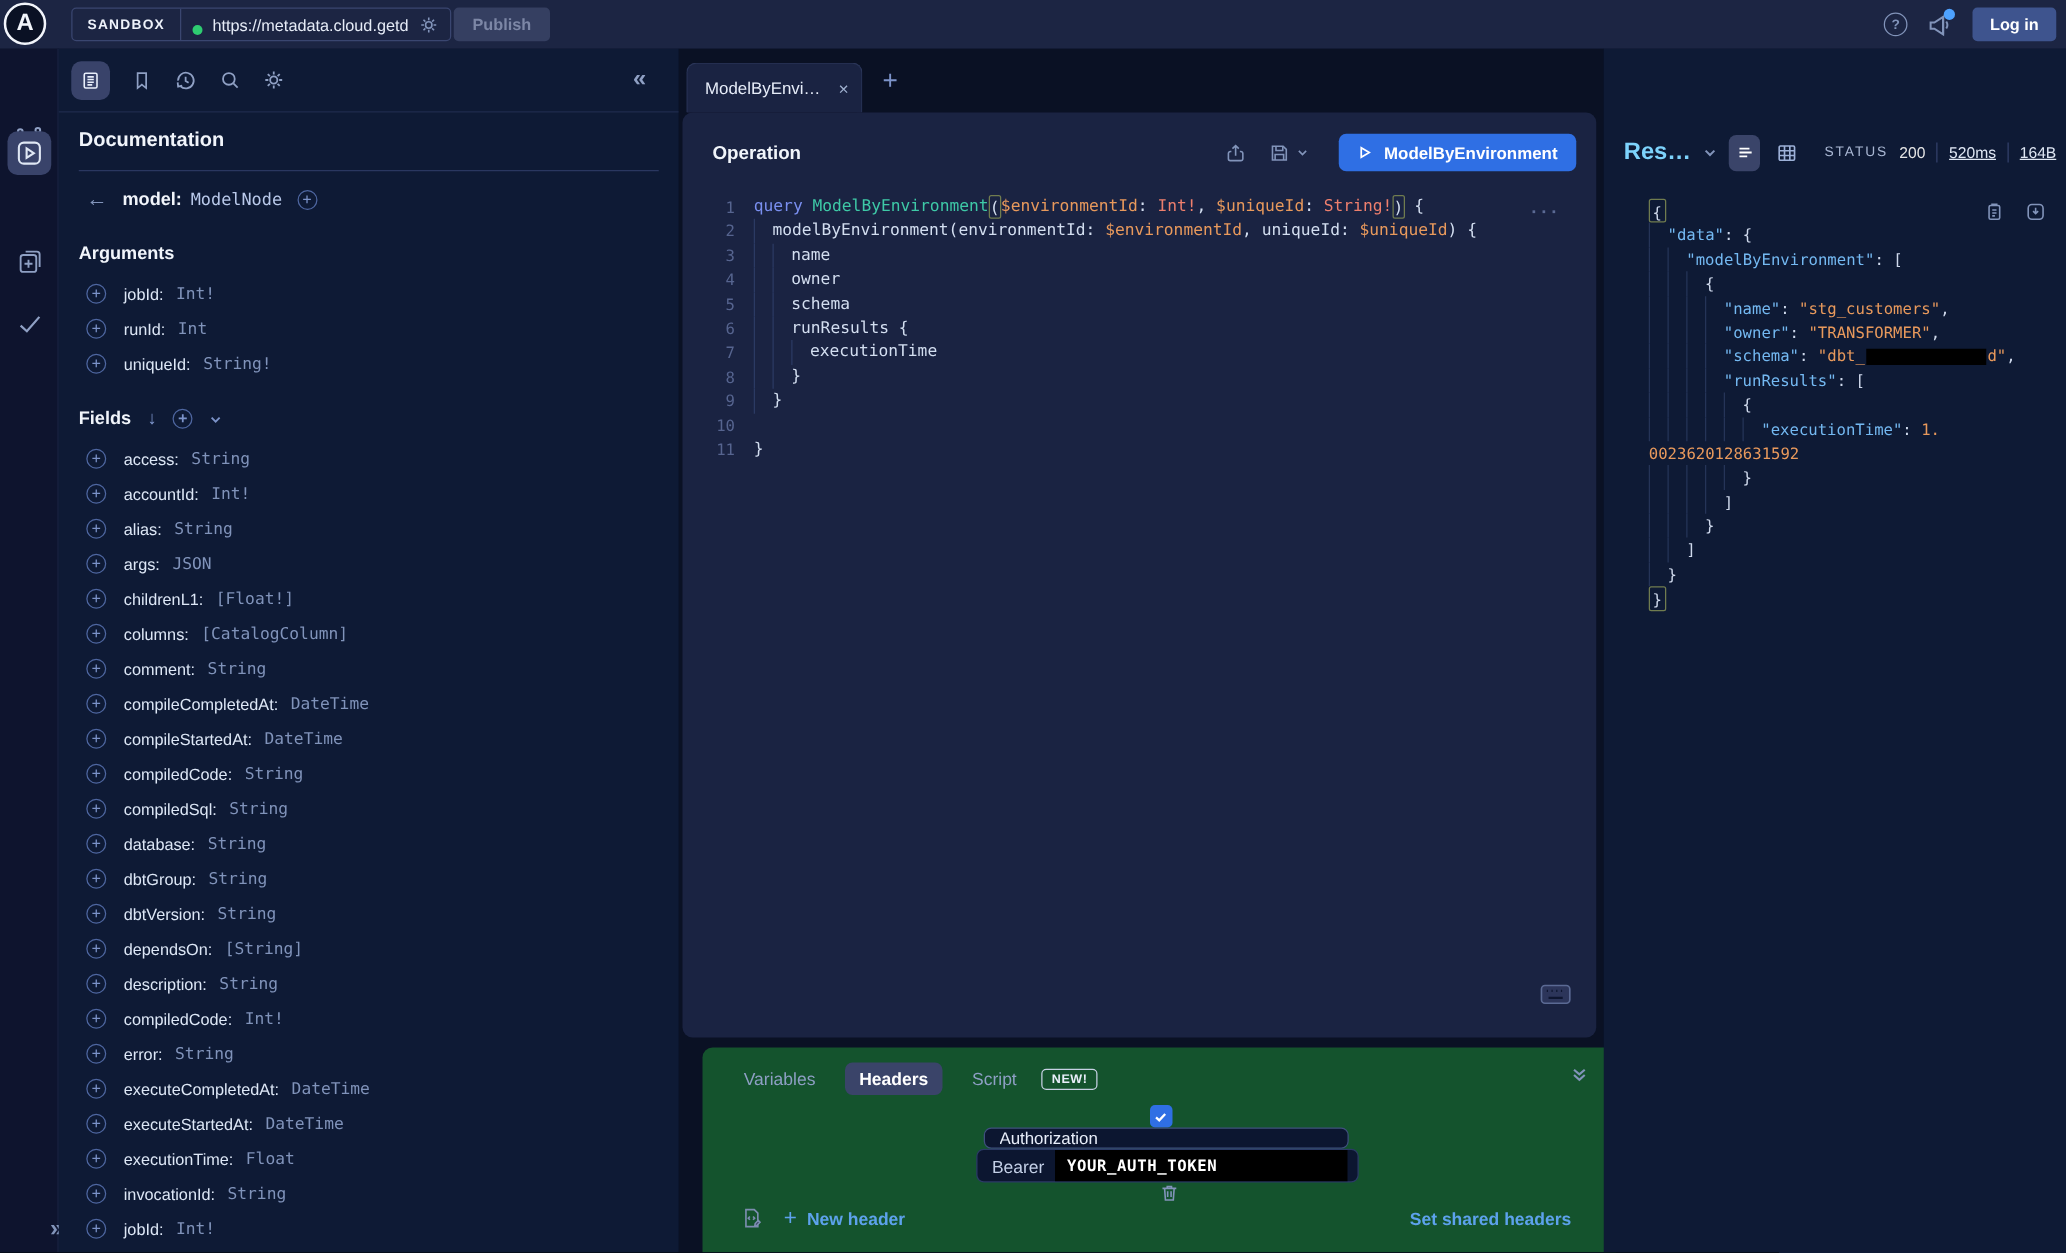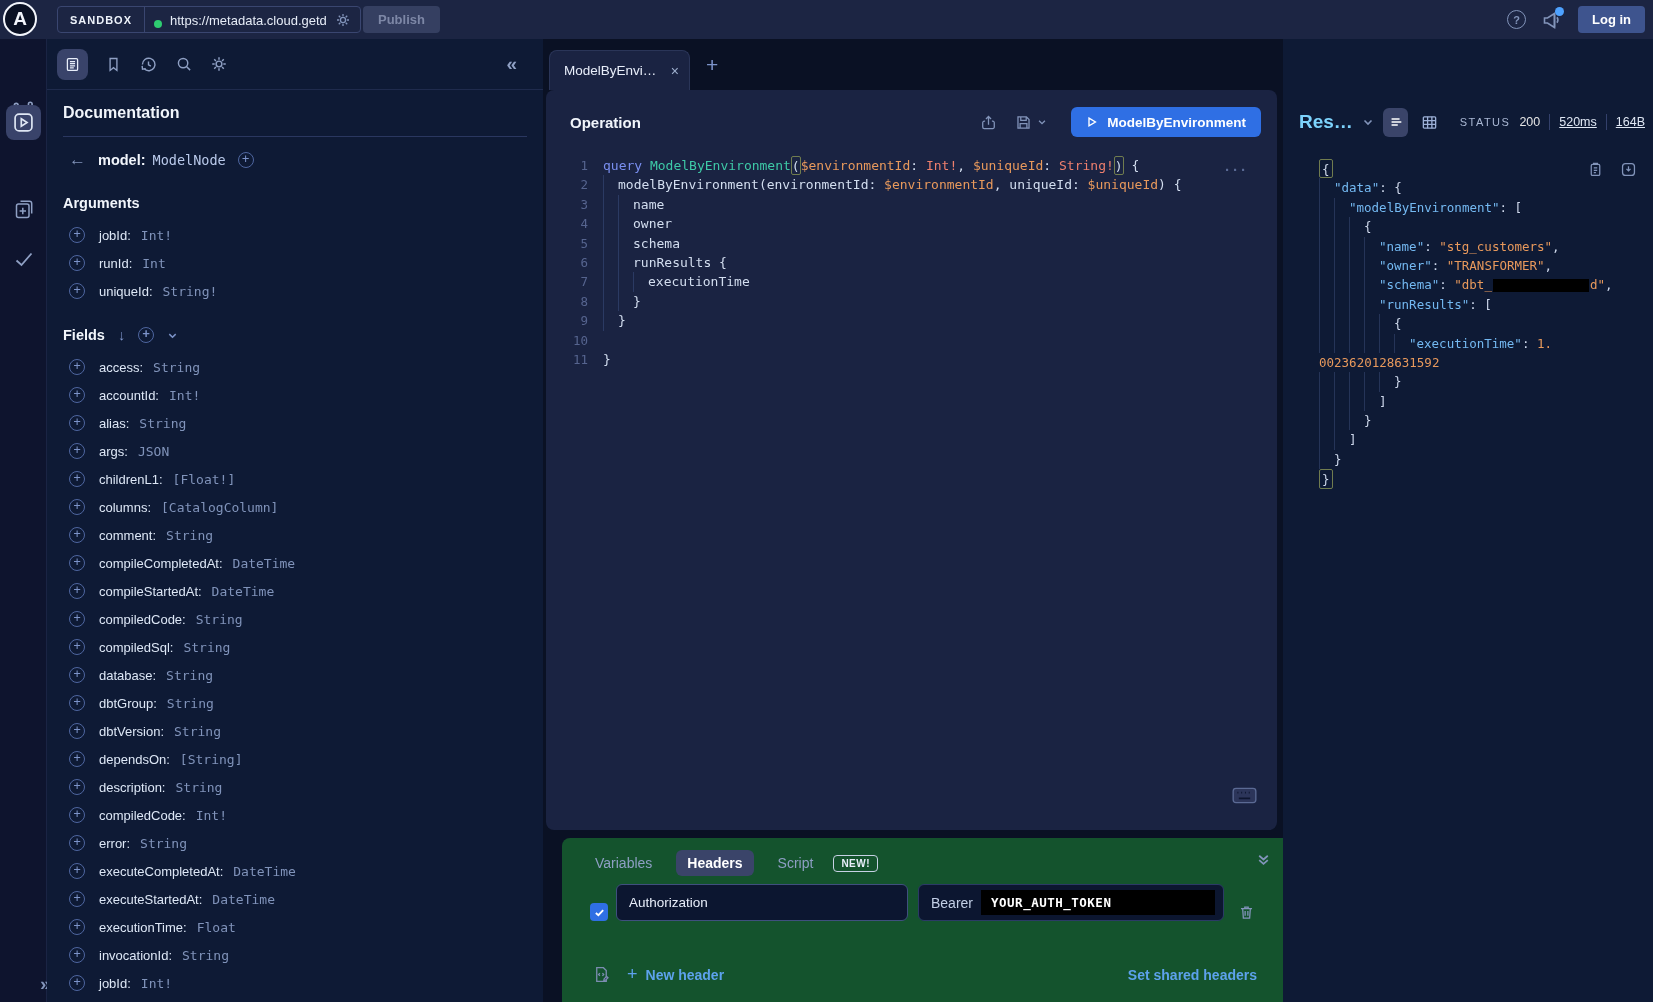--- a/index.html
+++ b/index.html
@@ -69,21 +69,21 @@
   .tk-bx { color:#d3def0; border:1px solid #707c4f; border-radius:2px; }
   .more-dots { position:absolute; right:28px; top:71px; color:#5b6a94; font-size:15px; font-weight:bold; letter-spacing:3px; }
   .kbd { position:absolute; right:20px; bottom:26px; color:#5b6a94; }
 
   .io-card { position:absolute; left:3px; top:799px; width:731px; height:164px; background:#14532d; border-radius:8px 8px 0 0;margin-left:16px; }
   .io-tabs { position:absolute; left:22px; top:10px; height:30px; display:flex; align-items:center; gap:13px; }
   .io-tab { font-size:14px; color:#8e9fc4; padding:5px 11px; }
   .io-tab.active { background:#3a4469; border-radius:6px; color:#fff; font-weight:bold; }
   .new-badge { border:1.5px solid #c7d1e4; border-radius:4px; padding:2px 7px; font-size:10px; font-weight:bold; color:#e8eefa; letter-spacing:0.5px; margin-left:-4px; }
   .io-collapse { position:absolute; right:22px; top:14px; color:#8294ba; }
-  .hdr-row { position:absolute; left:28px; top:46px; right:26px; height:37px; display:flex; align-items:flex-end; }
+  .hdr-row { position:absolute; left:28px; top:46px; right:26px; height:37px; display:flex; align-items:center;flex-direction:column; }
   .cbx { width:18px; height:18px; background:#2f6fe4; border-radius:4px; display:flex; align-items:center; justify-content:center; color:#fff; flex:0 0 auto; }
   .key-input { margin-left:8px; width:292px; height:37px; background:#0c1630; border:1px solid #3f4f7e; border-radius:6px; color:#e8eefa; font-size:13.5px; padding:0 12px; font-family:"Liberation Sans", sans-serif; }
   .val-field { margin-left:10px; width:306px; height:37px; background:#0c1630; border:1px solid #2b3a66; border-radius:6px; display:flex; align-items:center; padding:0 8px 0 12px; gap:8px; }
   .bearer { color:#c3cfe6; font-size:14px; flex:0 0 auto; }
   .token { flex:1; height:25px; background:#000; color:#fff; font-family:"DejaVu Sans Mono", monospace; font-weight:bold; font-size:12.5px; display:flex; align-items:center; padding:0 10px; letter-spacing:0.5px; }
   .trash { margin-left:14px; color:#8294ba; }
   .io-foot { position:absolute; left:30px; right:36px; top:126px; display:flex; align-items:center; gap:16px; }
   .blue-link { color:#5da2ec; font-weight:bold; font-size:14px; display:flex; align-items:center; gap:8px; }
   .foot-spacer { flex:1; }
   .file-ic { color:#7c8db0; }

